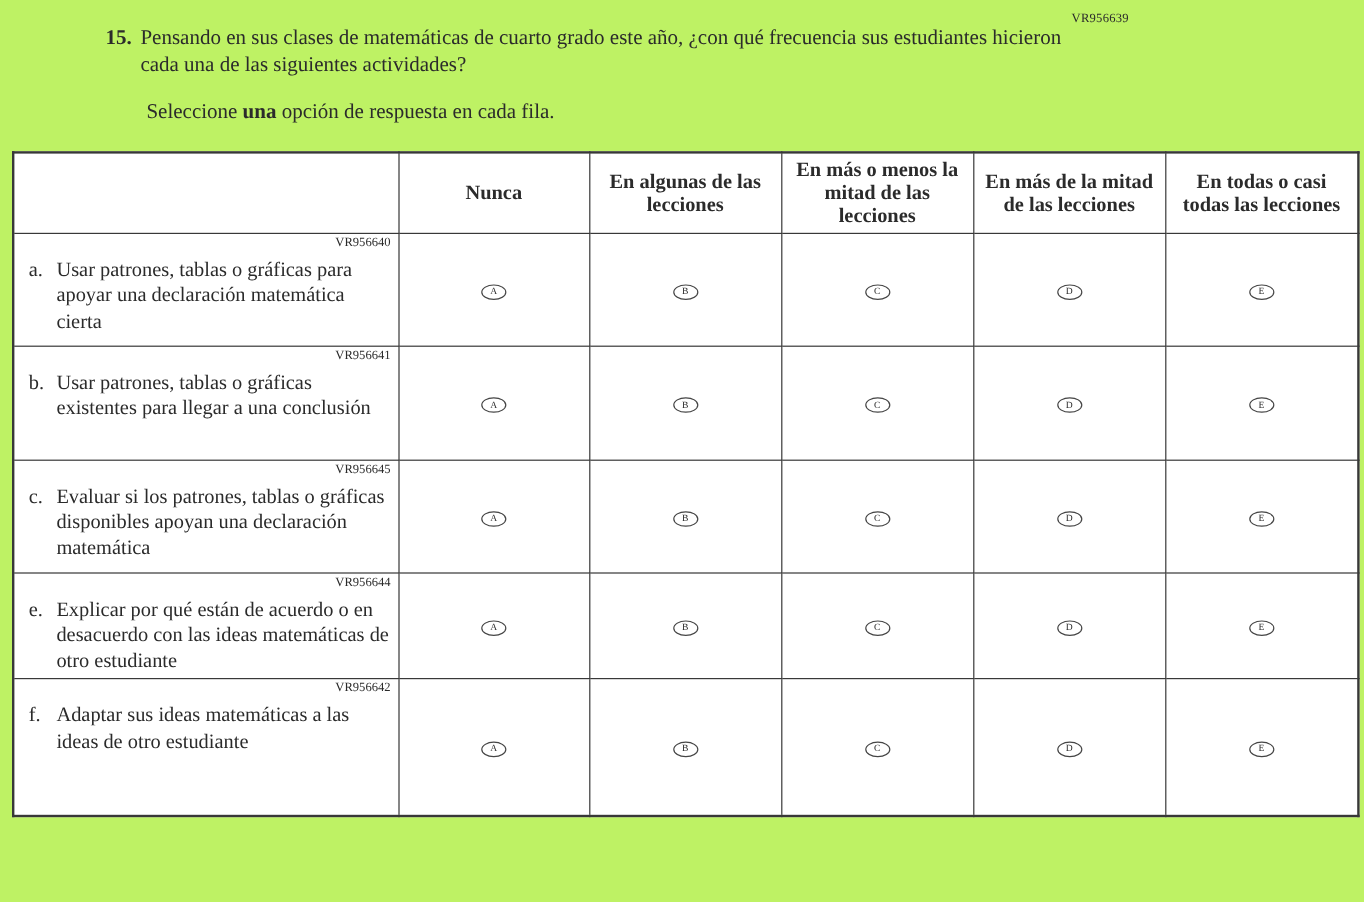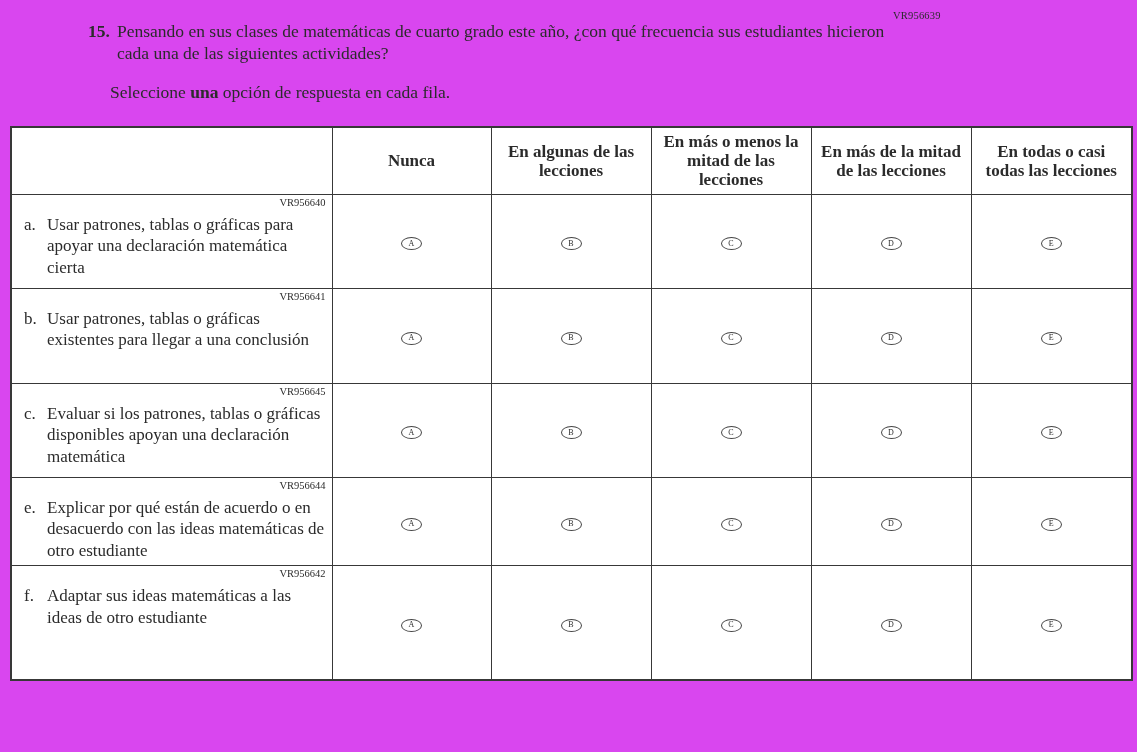--- a/index.html
+++ b/index.html
@@ -1,21 +1,21 @@
 <!DOCTYPE html>
 <html><head>
 <meta charset="utf-8">
 <style>
   * { margin: 0; padding: 0; box-sizing: border-box; }
   html, body { background: #ffffff; }
   .page {
     position: relative;
     width: 1137px;
     height: 752px;
-    background: #d946ef;
+    background: #bef264;
     font-family: "Liberation Serif", "DejaVu Serif", serif;
     color: #2b2b2b;
     overflow: hidden;
   }
   
   .question-block {
     position: absolute;
     top: 20px;
     left: 88px;
     width: 815px;
@@ -31,21 +31,21 @@
     width: 29px;
     flex: none;
   }
   .question-text {
     font-size: 17.5px;
     line-height: 22px;
     width: 786px;
   }
   .instruction {
     margin-top: 17px;
-    margin-left: 22px;
+    margin-left: 34px;
     font-size: 17.5px;
     line-height: 22px;
   }
   .instruction .bold-word { font-weight: bold; }
   
   .form-code {
     position: absolute;
     top: 10px;
     left: 893px;
     font-size: 10.5px;

